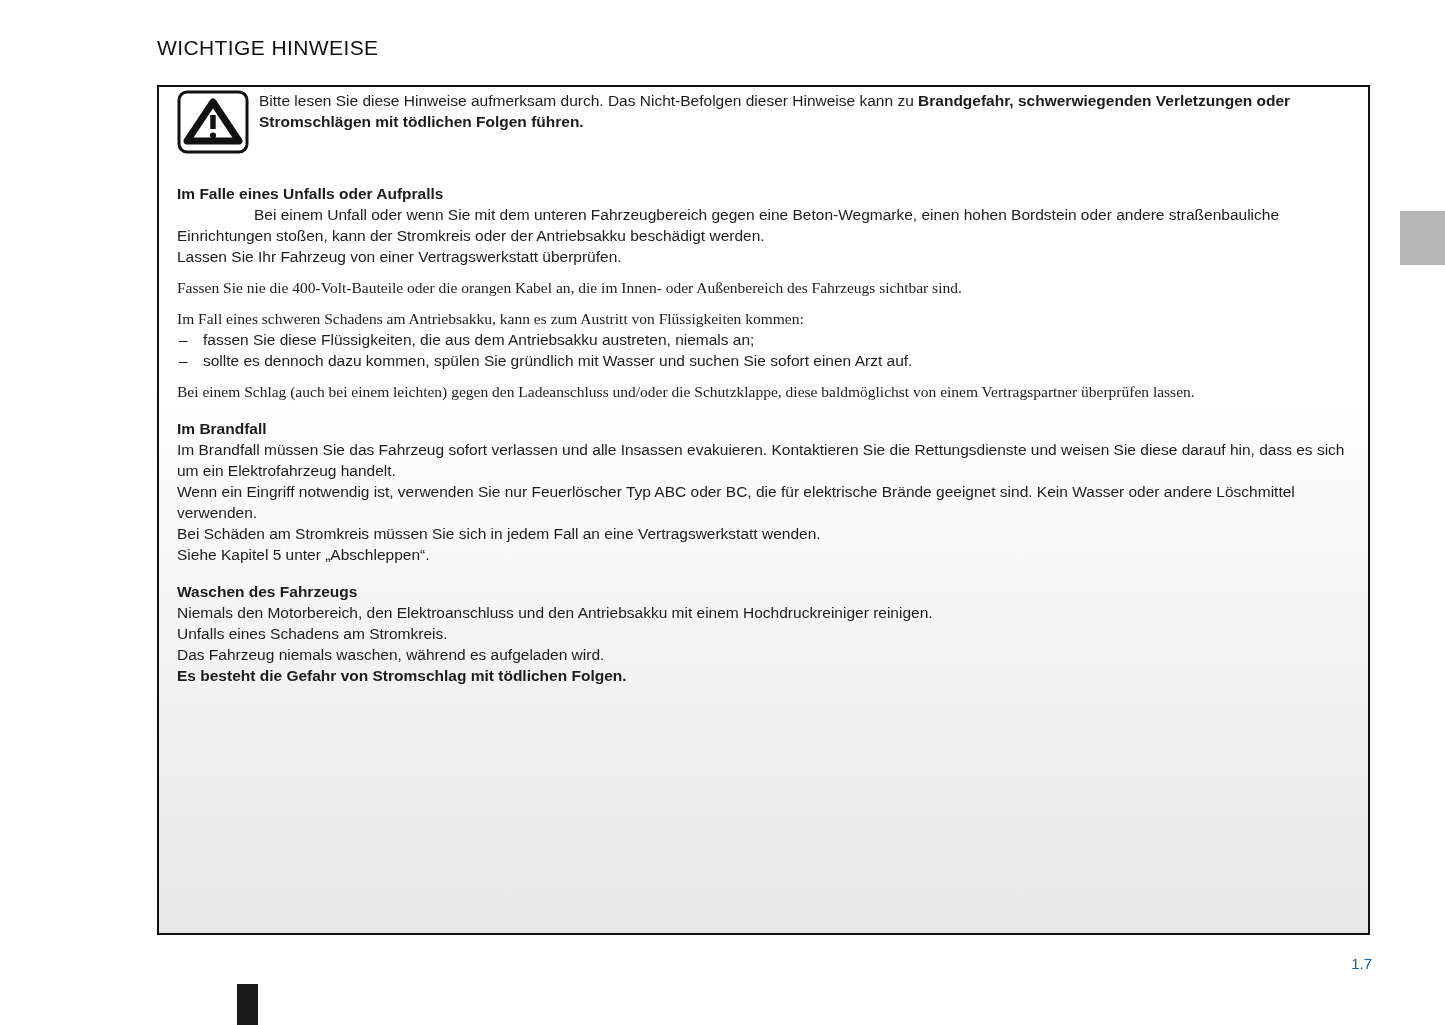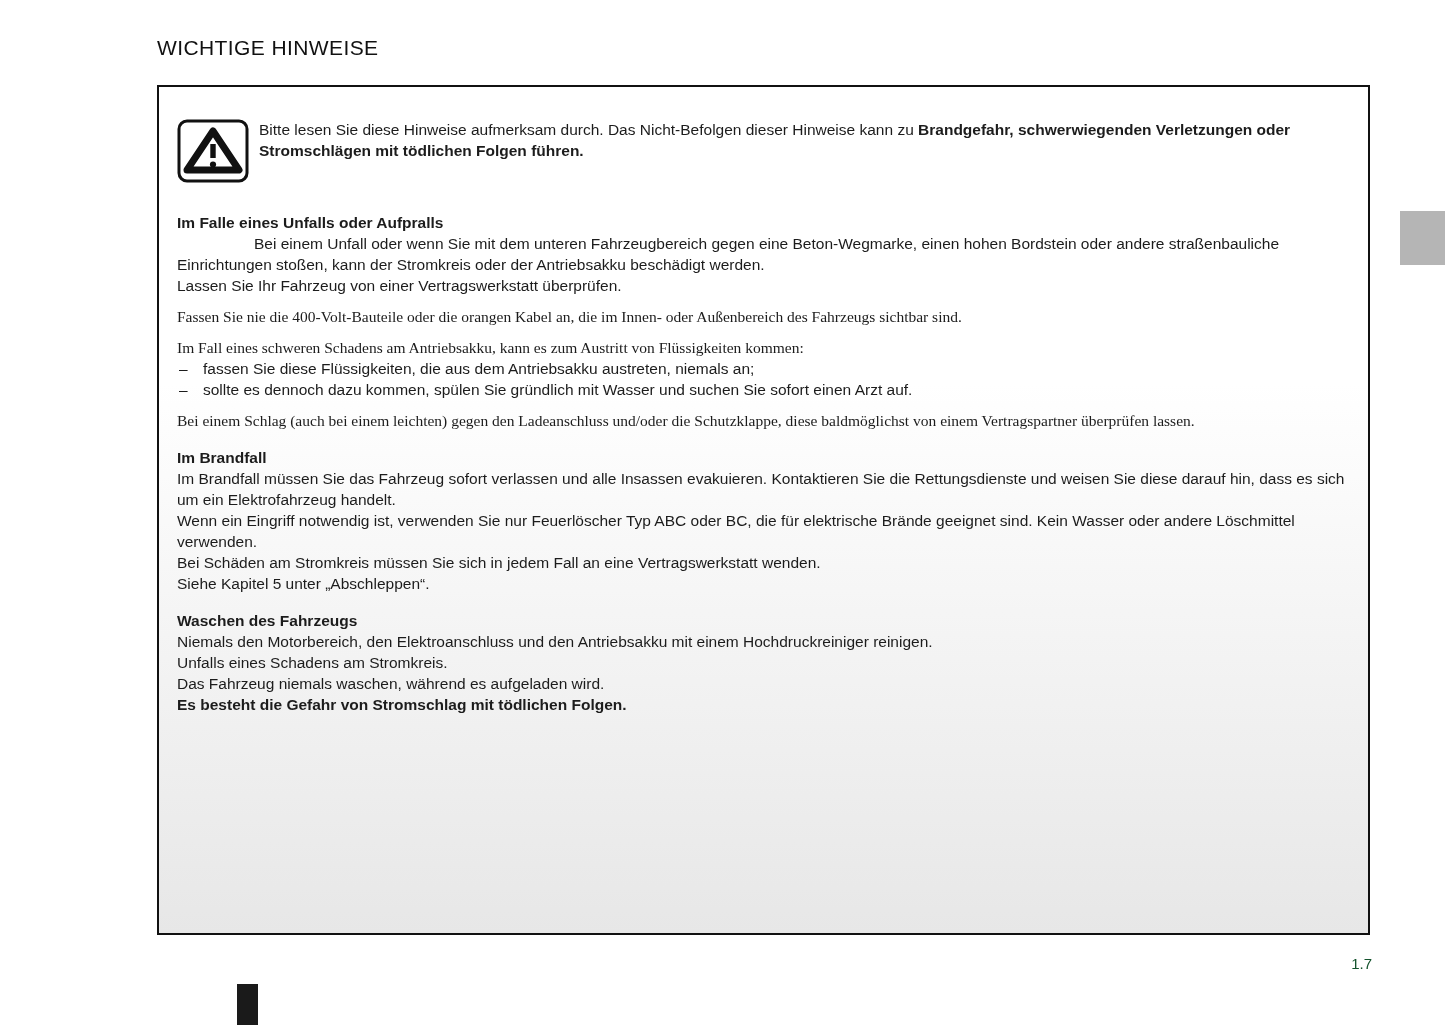--- a/index.html
+++ b/index.html
@@ -26,41 +26,41 @@
     color: #111;
   }
   .warning-box {
     position: absolute;
     left: 157px;
     top: 85px;
     width: 1213px;
     height: 850px;
     border: 2px solid #111;
     background: linear-gradient(to bottom, #ffffff 0%, #ffffff 35%, #e7e7e7 100%);
-    padding: 30px 15px 0 18px;
+    padding: 1px 15px 0 18px;
     font-size: 15.5px;
     line-height: 21px;
   }
   .intro-row { display: flex; align-items: flex-start; }
   .icon-wrap { flex: 0 0 82px; width: 82px; padding-top: 2px; }
   .intro { flex: 1; padding-top: 2px; }
   b, strong, .bold { font-weight: bold; }
   .sec-h { font-weight: bold; margin-top: 16px; }
   .sec-h.first { margin-top: 24px; }
   .ti { text-indent: 77px; }
   .para { margin-top: 10px; font-family: Liberation Serif, serif; }
   .line { margin-top: 0; }
   .dash-item { padding-left: 26px; position: relative; }
   .dash-item .dash { position: absolute; left: 2px; top: 0; }
   .page-number {
     position: absolute;
     right: 73px;
     top: 955px;
     font-size: 15px;
-    color: #14532d;
+    color: #0369a1;
   }
   .side-tab {
     position: absolute;
     right: 0;
     top: 211px;
     width: 45px;
     height: 54px;
     background: #b5b5b5;
   }
   .print-mark {

